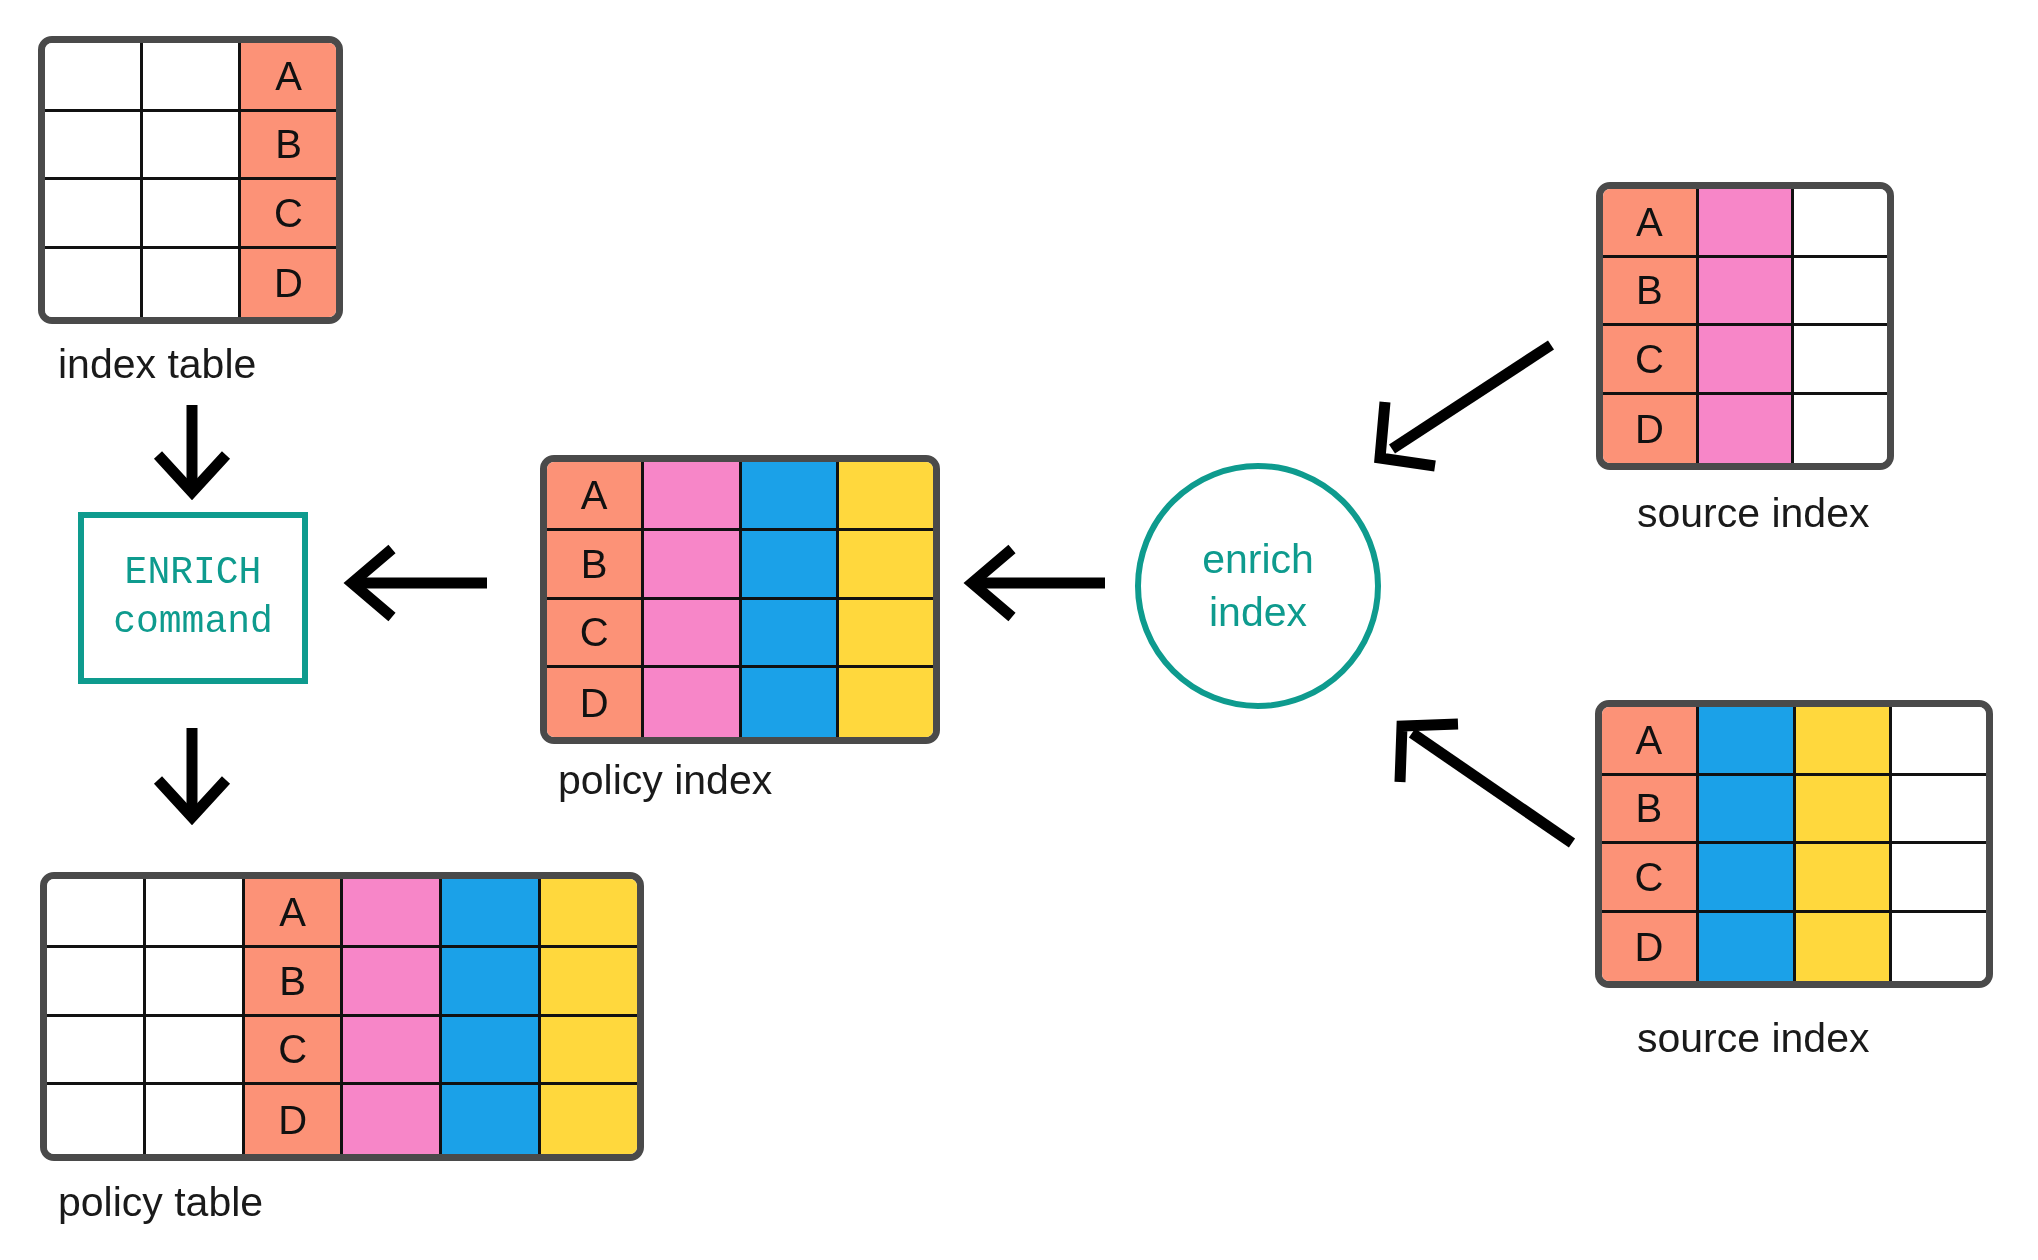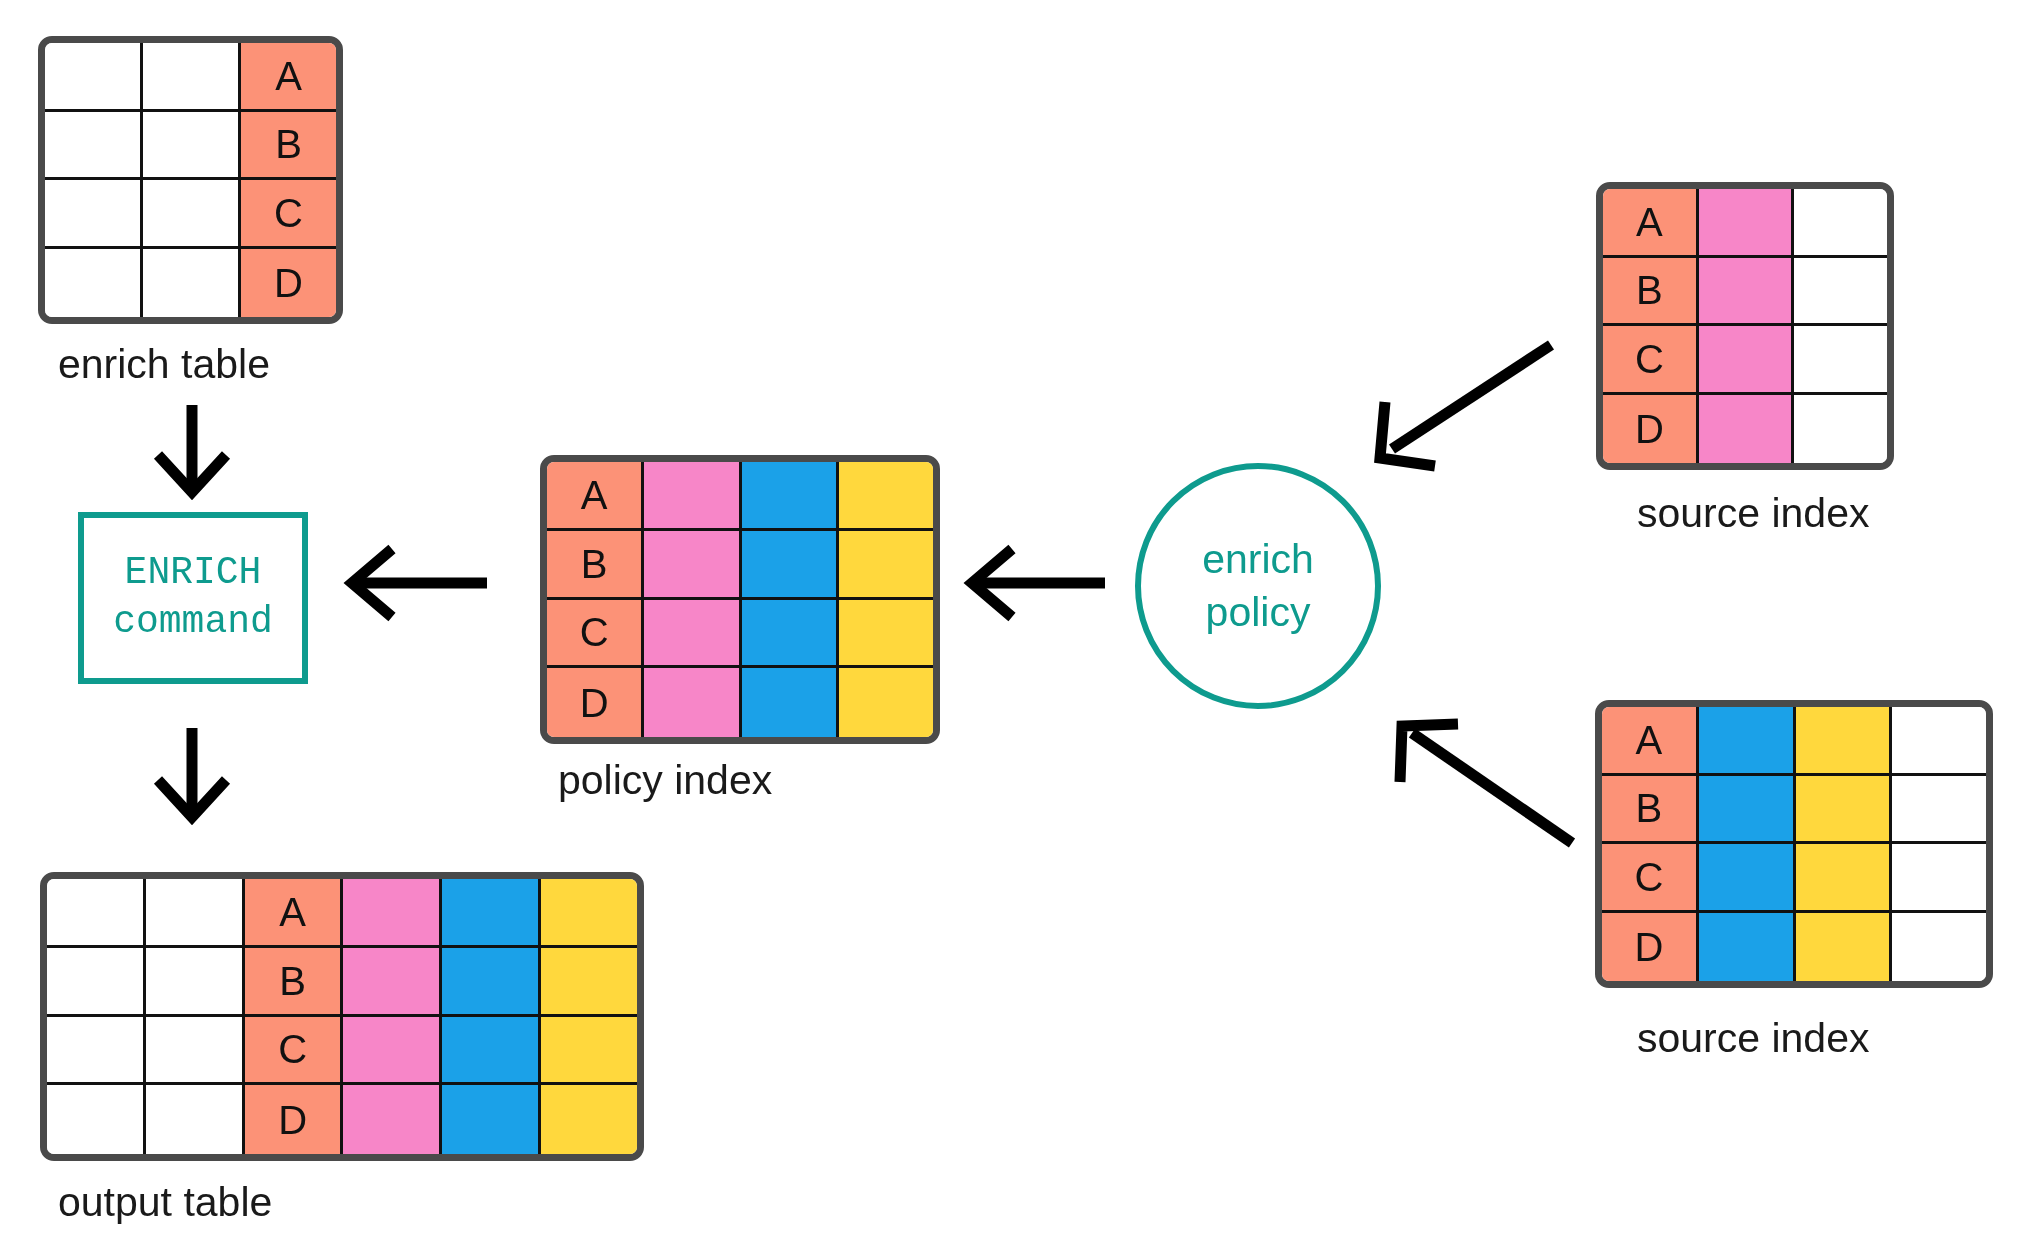--- a/index.html
+++ b/index.html
@@ -169,21 +169,21 @@
       <div class="tcell c-white" style="flex:1"></div>
       <div class="tcell c-white" style="flex:1"></div>
       <div class="tcell c-salmon" style="flex:1">C</div>
     </div>
     <div class="trow">
       <div class="tcell c-white" style="flex:1"></div>
       <div class="tcell c-white" style="flex:1"></div>
       <div class="tcell c-salmon" style="flex:1">D</div>
     </div>
   </div>
-  <div class="caption" style="left:58px; top:344px;">enrich table</div>
+  <div class="caption" style="left:58px; top:344px;">index table</div>
 
   <div class="cmd-box" style="left:78px; top:512px; width:230px; height:172px;">
     <div class="cmd-line">ENRICH</div>
     <div class="cmd-line">command</div>
   </div>
 
   <div class="tbl" style="left:540px; top:455px; width:400px; height:289px;">
     <div class="trow">
       <div class="tcell c-salmon" style="flex:1">A</div>
       <div class="tcell c-pink" style="flex:1"></div>
@@ -206,21 +206,21 @@
       <div class="tcell c-salmon" style="flex:1">D</div>
       <div class="tcell c-pink" style="flex:1"></div>
       <div class="tcell c-blue" style="flex:1"></div>
       <div class="tcell c-yellow" style="flex:1"></div>
     </div>
   </div>
   <div class="caption" style="left:558px; top:760px;">policy index</div>
 
   <div class="circle" style="left:1135px; top:463px; width:246px; height:246px;">
     <div class="circle-line">enrich</div>
-    <div class="circle-line">policy</div>
+    <div class="circle-line">index</div>
   </div>
 
   <div class="tbl" style="left:1596px; top:182px; width:298px; height:288px;">
     <div class="trow">
       <div class="tcell c-salmon" style="flex:1">A</div>
       <div class="tcell c-pink" style="flex:1"></div>
       <div class="tcell c-white" style="flex:1"></div>
     </div>
     <div class="trow">
       <div class="tcell c-salmon" style="flex:1">B</div>
@@ -295,15 +295,15 @@
     </div>
     <div class="trow">
       <div class="tcell c-white" style="flex:1"></div>
       <div class="tcell c-white" style="flex:1"></div>
       <div class="tcell c-salmon" style="flex:1">D</div>
       <div class="tcell c-pink" style="flex:1"></div>
       <div class="tcell c-blue" style="flex:1"></div>
       <div class="tcell c-yellow" style="flex:1"></div>
     </div>
   </div>
-  <div class="caption" style="left:58px; top:1182px;">output table</div>
+  <div class="caption" style="left:58px; top:1182px;">policy table</div>
 
 </div>
 
 </body></html>

